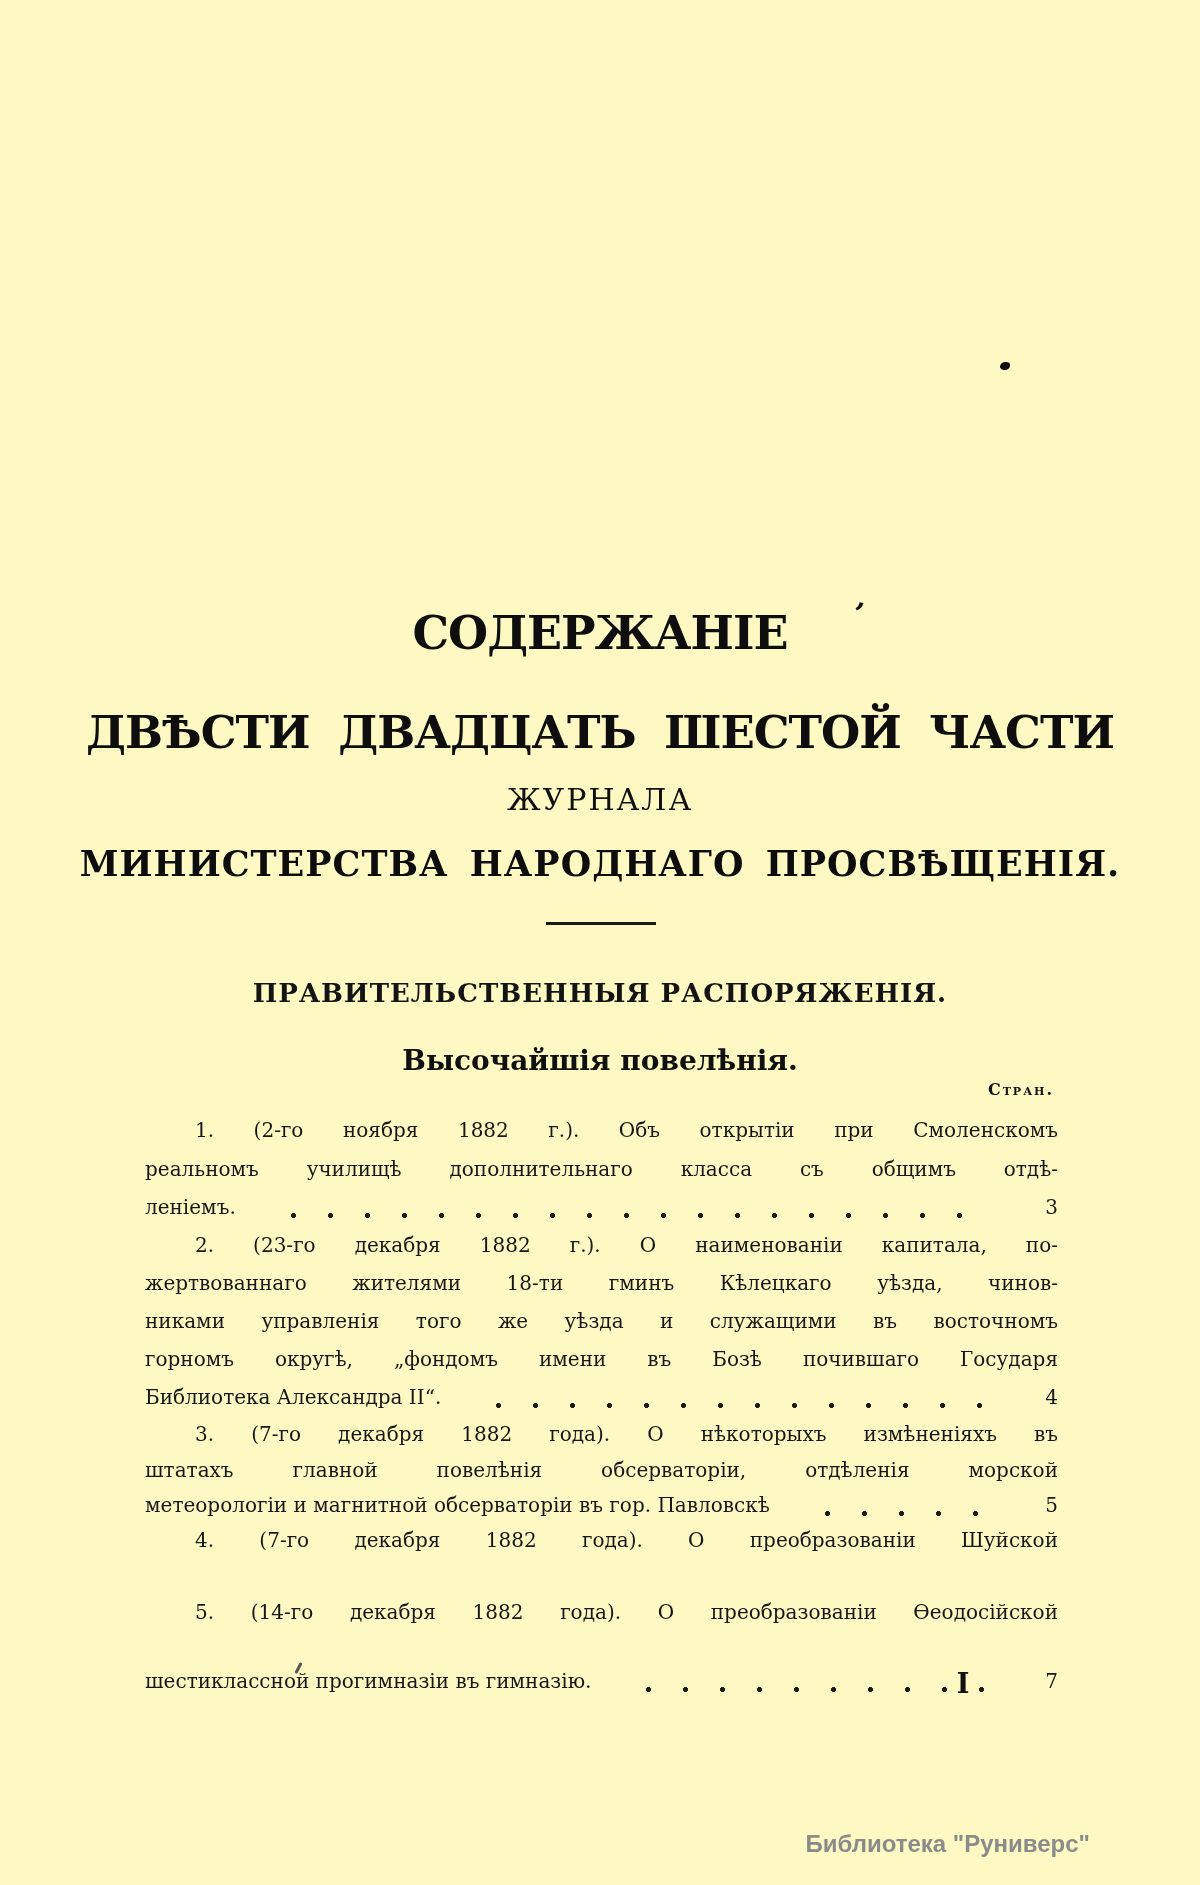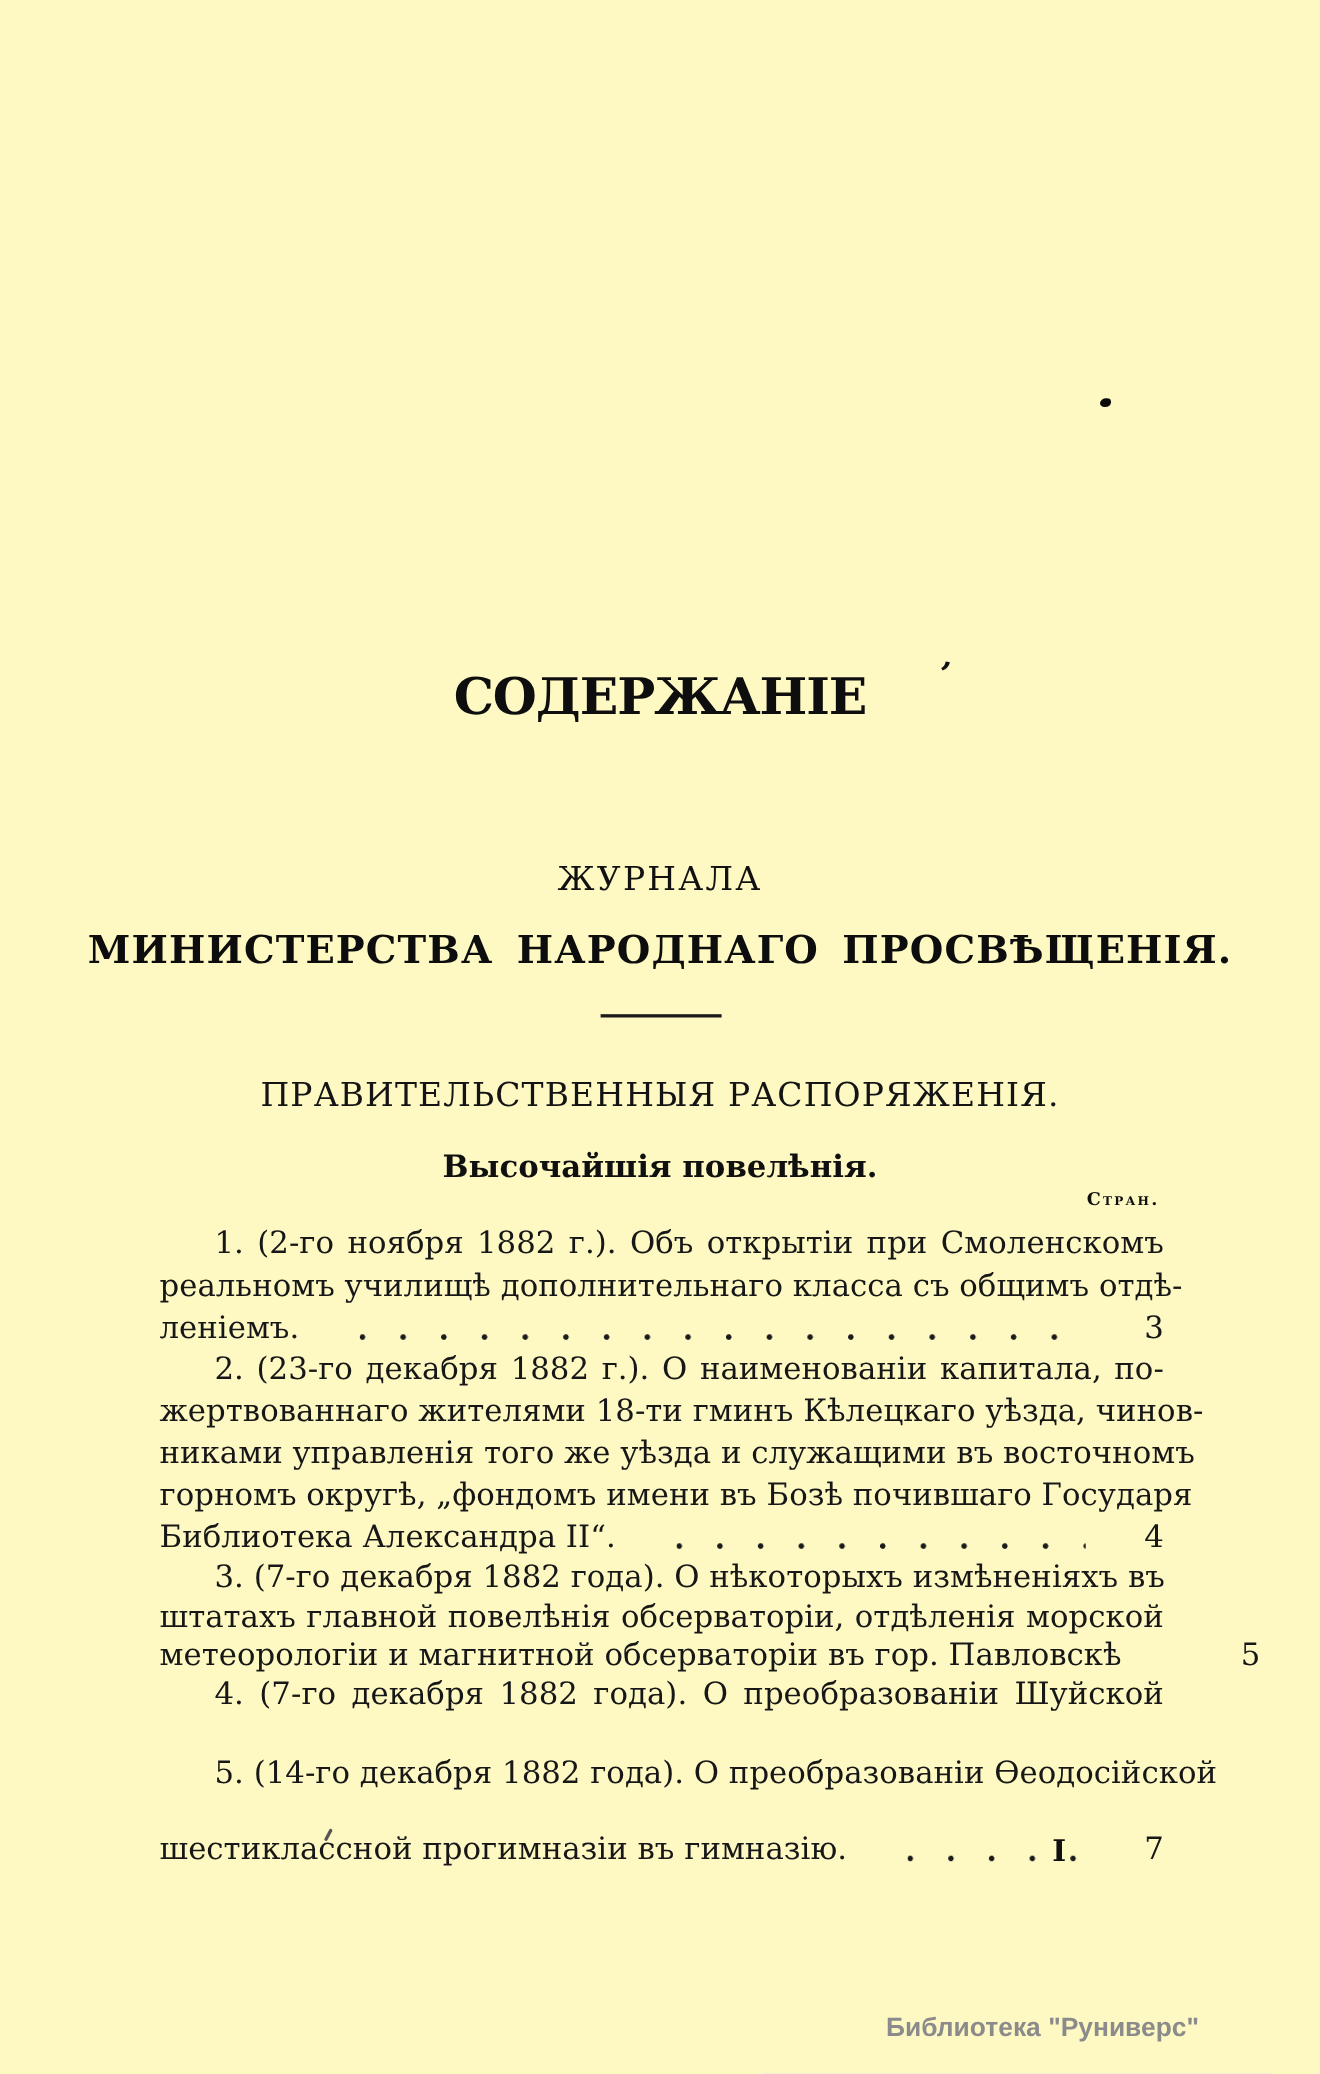--- a/index.html
+++ b/index.html
@@ -20,37 +20,37 @@
   .subtitle{
     top:706px;font-size:45px;font-weight:bold;letter-spacing:-1px;word-spacing:14px;color:#0e0e0e;
   }
   .journal{
     top:782px;font-size:30px;letter-spacing:2px;color:#111;
   }
   .ministry{
     top:843px;font-size:35px;font-weight:bold;letter-spacing:1px;word-spacing:8px;color:#0d0d0d;
   }
   .section{
-    top:978px;font-size:30px;letter-spacing:1px;color:#141414;
+    top:978px;font-size:26px;letter-spacing:1px;color:#141414;font-weight:bold;
   }
   .subsection{
     top:1044px;font-size:28px;font-weight:bold;color:#101010;
   }
   .divider{
     position:absolute;top:922px;left:546px;width:110px;height:3px;background:#1a1a1a;
   }
   .page-col-label{
     position:absolute;top:1080px;left:975px;width:92px;
     font-size:16px;font-weight:bold;font-variant:small-caps;letter-spacing:2px;
     text-align:center;color:#101010;
   }
   
   .toc-line{
     position:absolute;left:145px;width:913px;
-    font-size:28px;line-height:34px;white-space:nowrap;color:#171717;
+    font-size:20px;line-height:34px;white-space:nowrap;color:#171717;
   }
   .just{text-align:justify;text-align-last:justify;}
   .first{padding-left:50px;box-sizing:border-box;}
   .leader{display:flex;align-items:baseline;white-space:nowrap;gap:39px;}
   .dots{
     flex:1;align-self:flex-end;height:5px;margin:0 6px 6px 16px;
     background-image:radial-gradient(circle at 2.5px 2.5px,#1b1b1b 2.2px,transparent 2.8px);
     background-size:37px 5px;background-repeat:repeat-x;
   }
   .pagenum{width:26px;text-align:right;flex:0 0 auto;}
@@ -81,20 +81,21 @@
 <body>
 
 <div class="page">
 
   <div class="ink-speck"></div>
 
   <div class="h-center title">СОДЕРЖАНІЕ</div>
 
   <span class="tick-title">’</span>
 
+  <div class="h-center subtitle">ДВѢСТИ ДВАДЦАТЬ ШЕСТОЙ ЧАСТИ</div>
 
   <div class="h-center journal">ЖУРНАЛА</div>
 
   <div class="h-center ministry">МИНИСТЕРСТВА НАРОДНАГО ПРОСВѢЩЕНІЯ.</div>
 
   <div class="divider"></div>
 
   <div class="h-center section">ПРАВИТЕЛЬСТВЕННЫЯ РАСПОРЯЖЕНІЯ.</div>
 
   <div class="h-center subsection">Высочайшія повелѣнія.</div>

